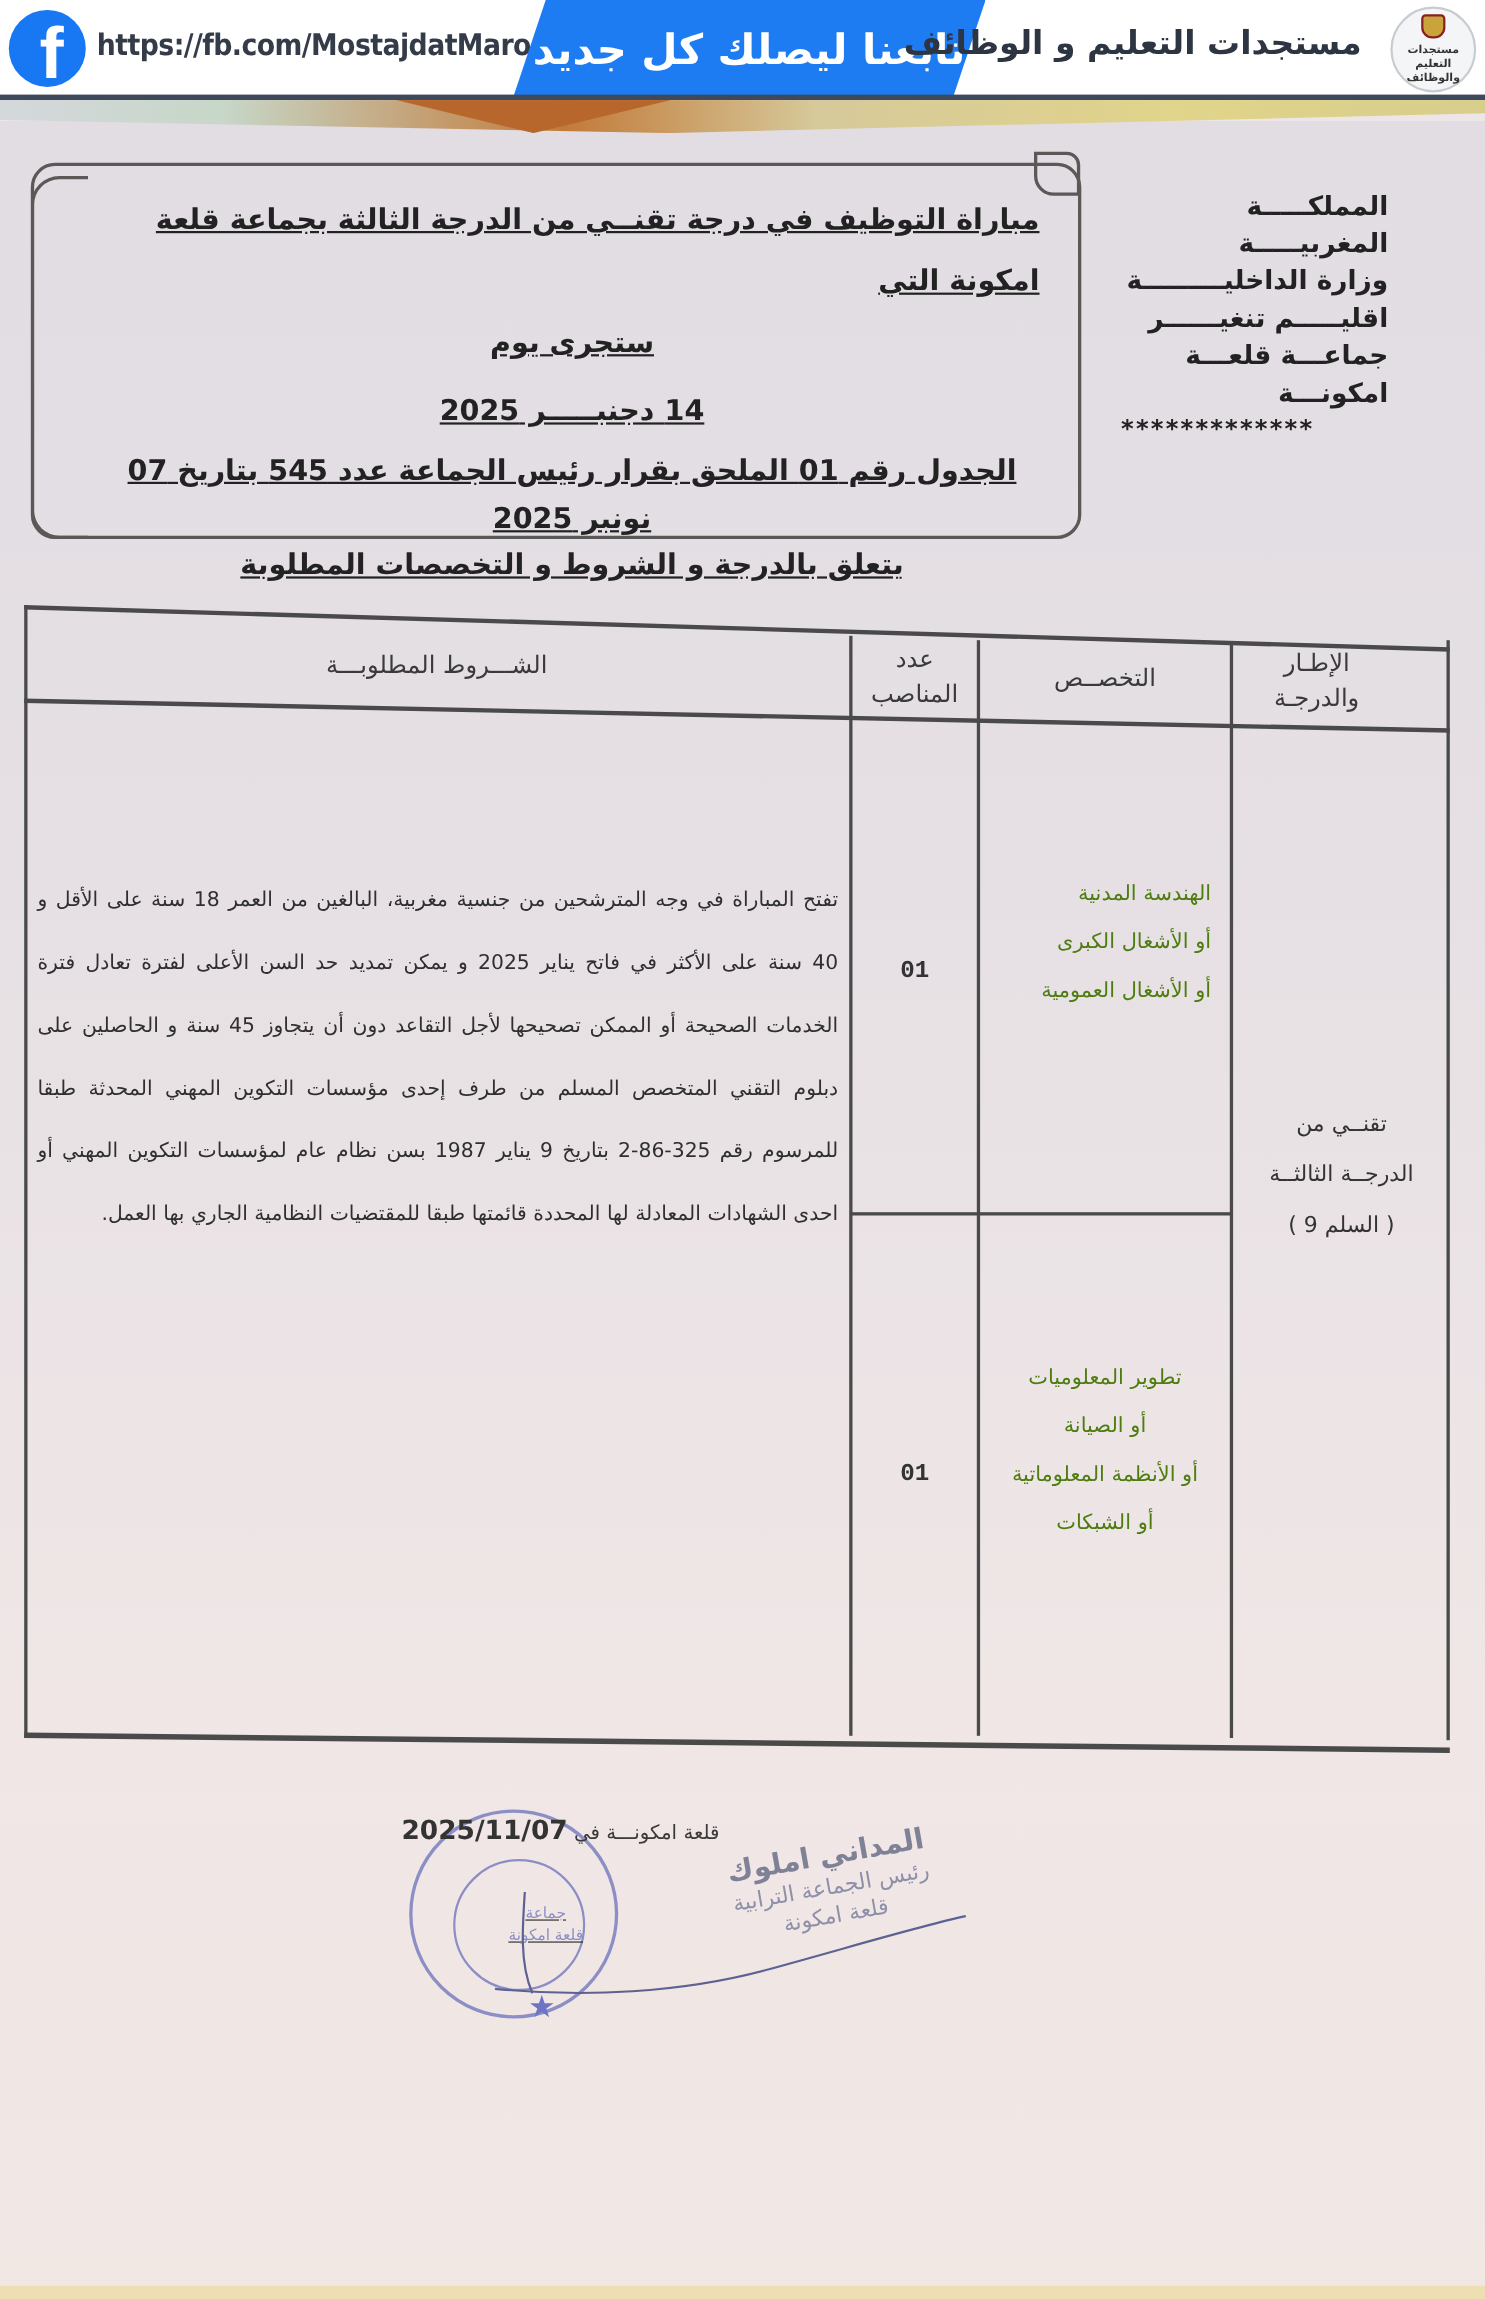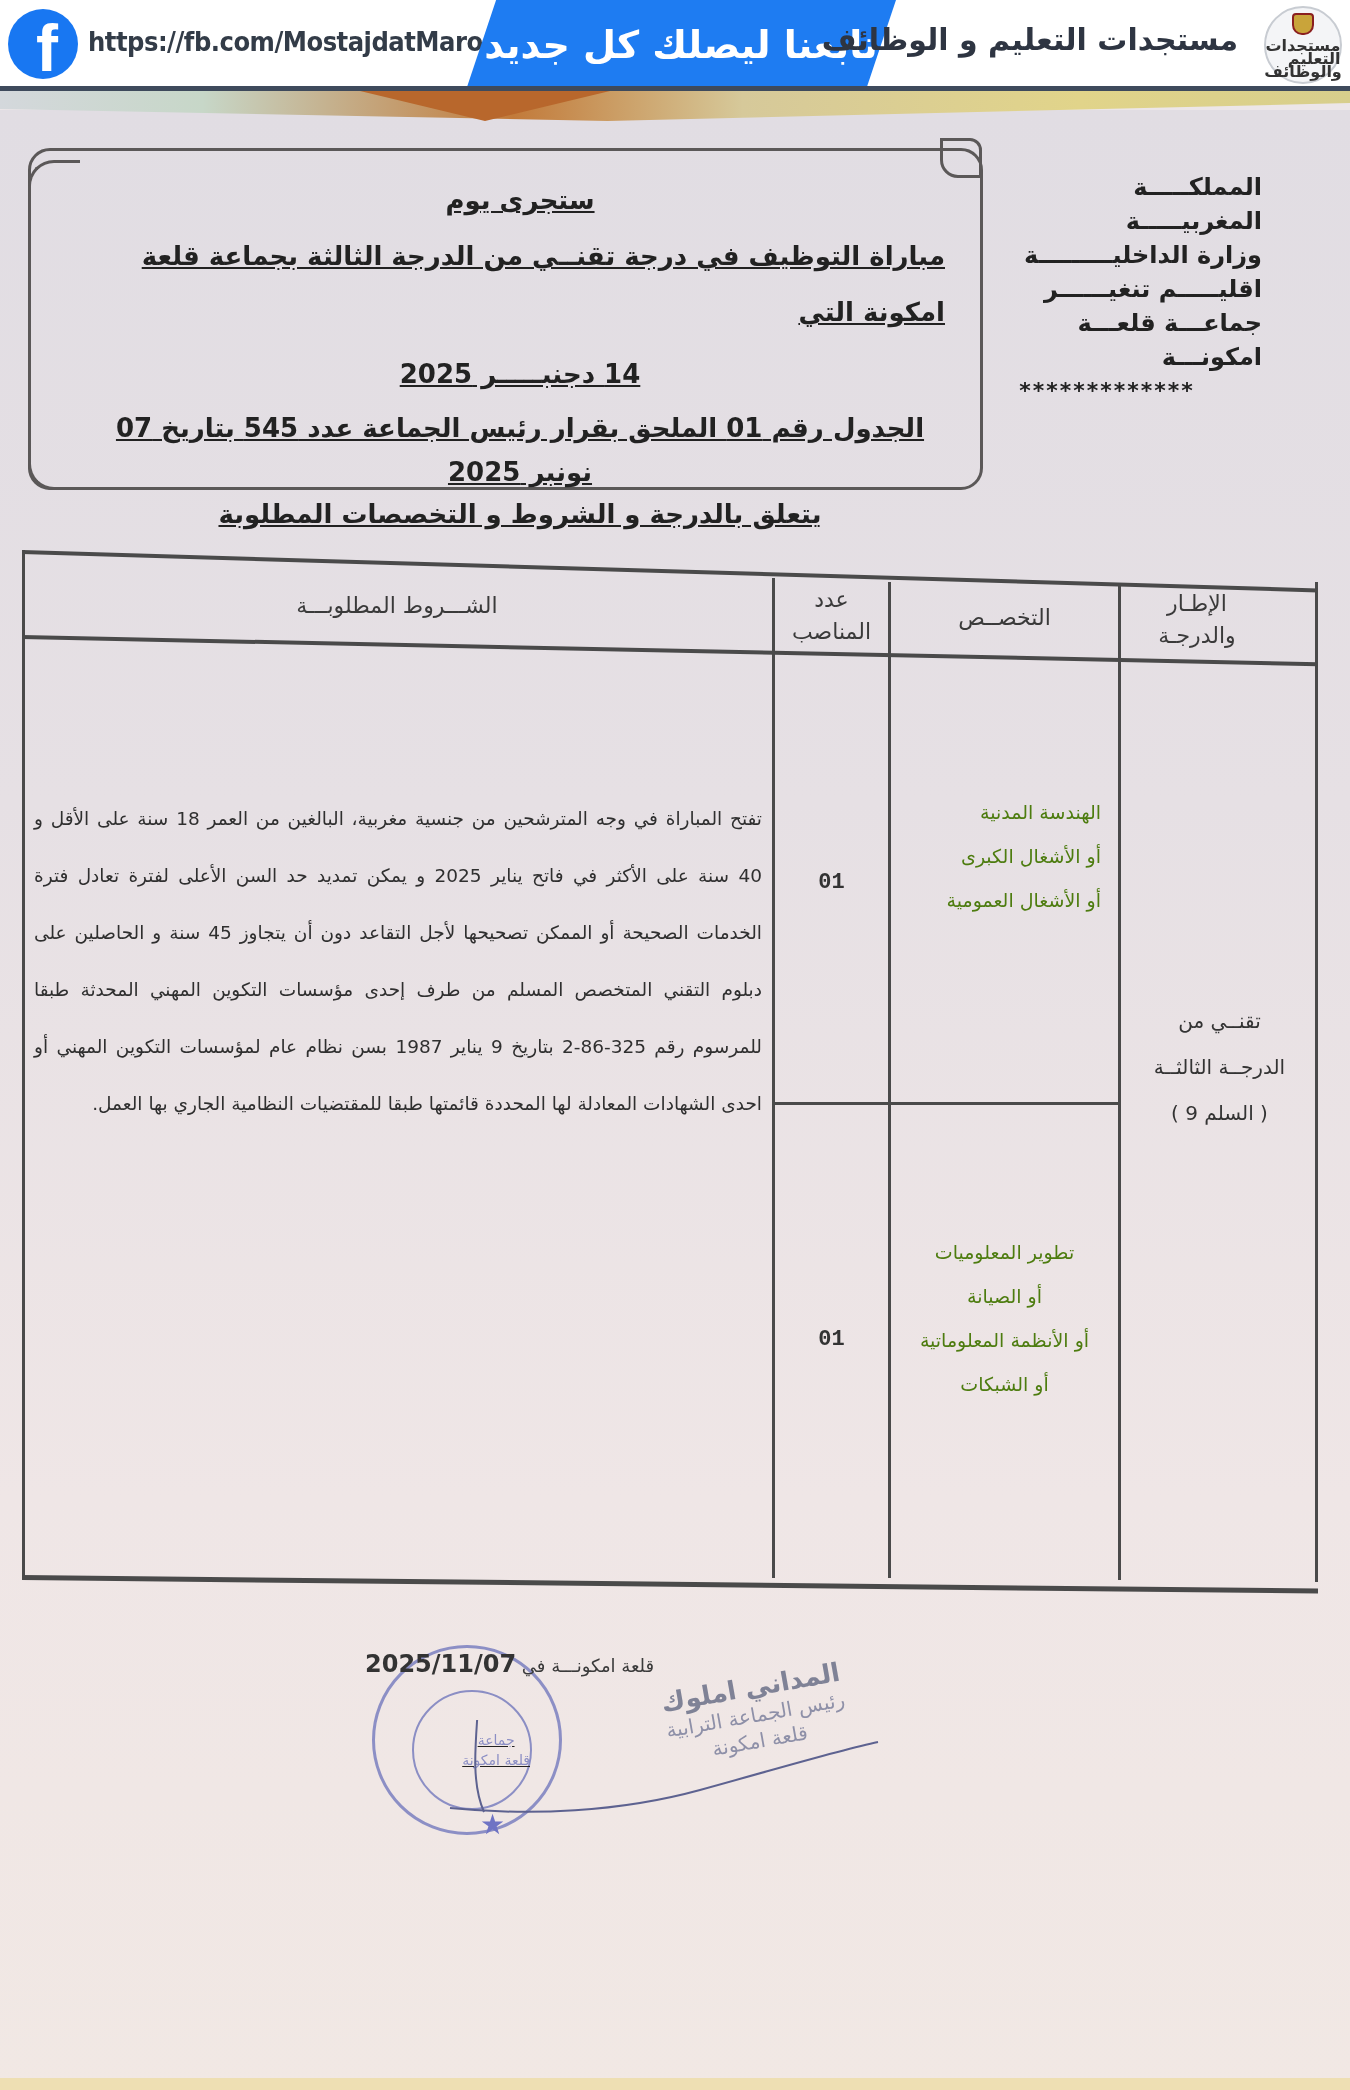--- a/index.html
+++ b/index.html
@@ -48,21 +48,21 @@
   .site-logo {
     position: absolute; right: 8px; top: 6px; width: 78px; height: 78px;
     border-radius: 50%; border: 2px solid #c8ccd2; background: #f4f5f7;
     display: flex; flex-direction: column; align-items: center; justify-content: center;
   }
   .site-logo .emblem {
     width: 22px; height: 22px; background: #c9a43a; border-radius: 4px 4px 10px 10px;
     border: 2px solid #8a1f1f; margin-bottom: 4px;
   }
   .site-logo .logo-text {
-    font-size: 16px; font-weight: bold; color: #333; direction: rtl; line-height: 13px;
+    font-size: 10px; font-weight: bold; color: #333; direction: rtl; text-align: center; line-height: 13px;
   }
   
   .doc-strip {
     position: absolute; left: 0; top: 91px; width: 1350px; height: 30px;
     background: linear-gradient(90deg, #d4d8dc 0%, #c7d7c8 15%, #c27a3a 38%, #d6c99a 55%, #e1d48a 80%, #d7ce8c 100%);
     clip-path: polygon(0 0, 100% 0, 100% 40%, 45% 100%, 0 60%);
   }
   .doc-strip-tip {
     position: absolute; left: 360px; top: 91px; width: 250px; height: 30px;
     background: #b8672c;
@@ -182,22 +182,22 @@
   <div class="paper-bottom"></div>
 </div>
 <div class="doc-strip"></div>
 <div class="doc-strip-tip"></div>
 
 <div class="scroll"></div>
 <div class="scroll-roll-left"></div>
 <div class="scroll-roll-right"></div>
 
 <div class="title-block">
+  <div class="title-line first">مباراة التوظيف في درجة تقنــي من الدرجة الثالثة بجماعة قلعة امكونة التي</div>
   <div class="title-line">ستجرى يوم</div>
-  <div class="title-line first">مباراة التوظيف في درجة تقنــي من الدرجة الثالثة بجماعة قلعة امكونة التي</div>
   <div class="title-line title-date">14 دجنبـــــر 2025</div>
   <div class="title-line title-table-ref">الجدول رقم 01 الملحق بقرار رئيس الجماعة عدد 545 بتاريخ 07 نونبر 2025</div>
   <div class="title-line" style="line-height:40px">يتعلق بالدرجة و الشروط و التخصصات المطلوبة</div>
 </div>
 
 <div class="authority">
   <div>المملكـــــة المغربيـــــة</div>
   <div>وزارة الداخليـــــــــة</div>
   <div>اقليـــــم تنغيــــــر</div>
   <div>جماعـــة قلعـــة امكونـــة</div>

